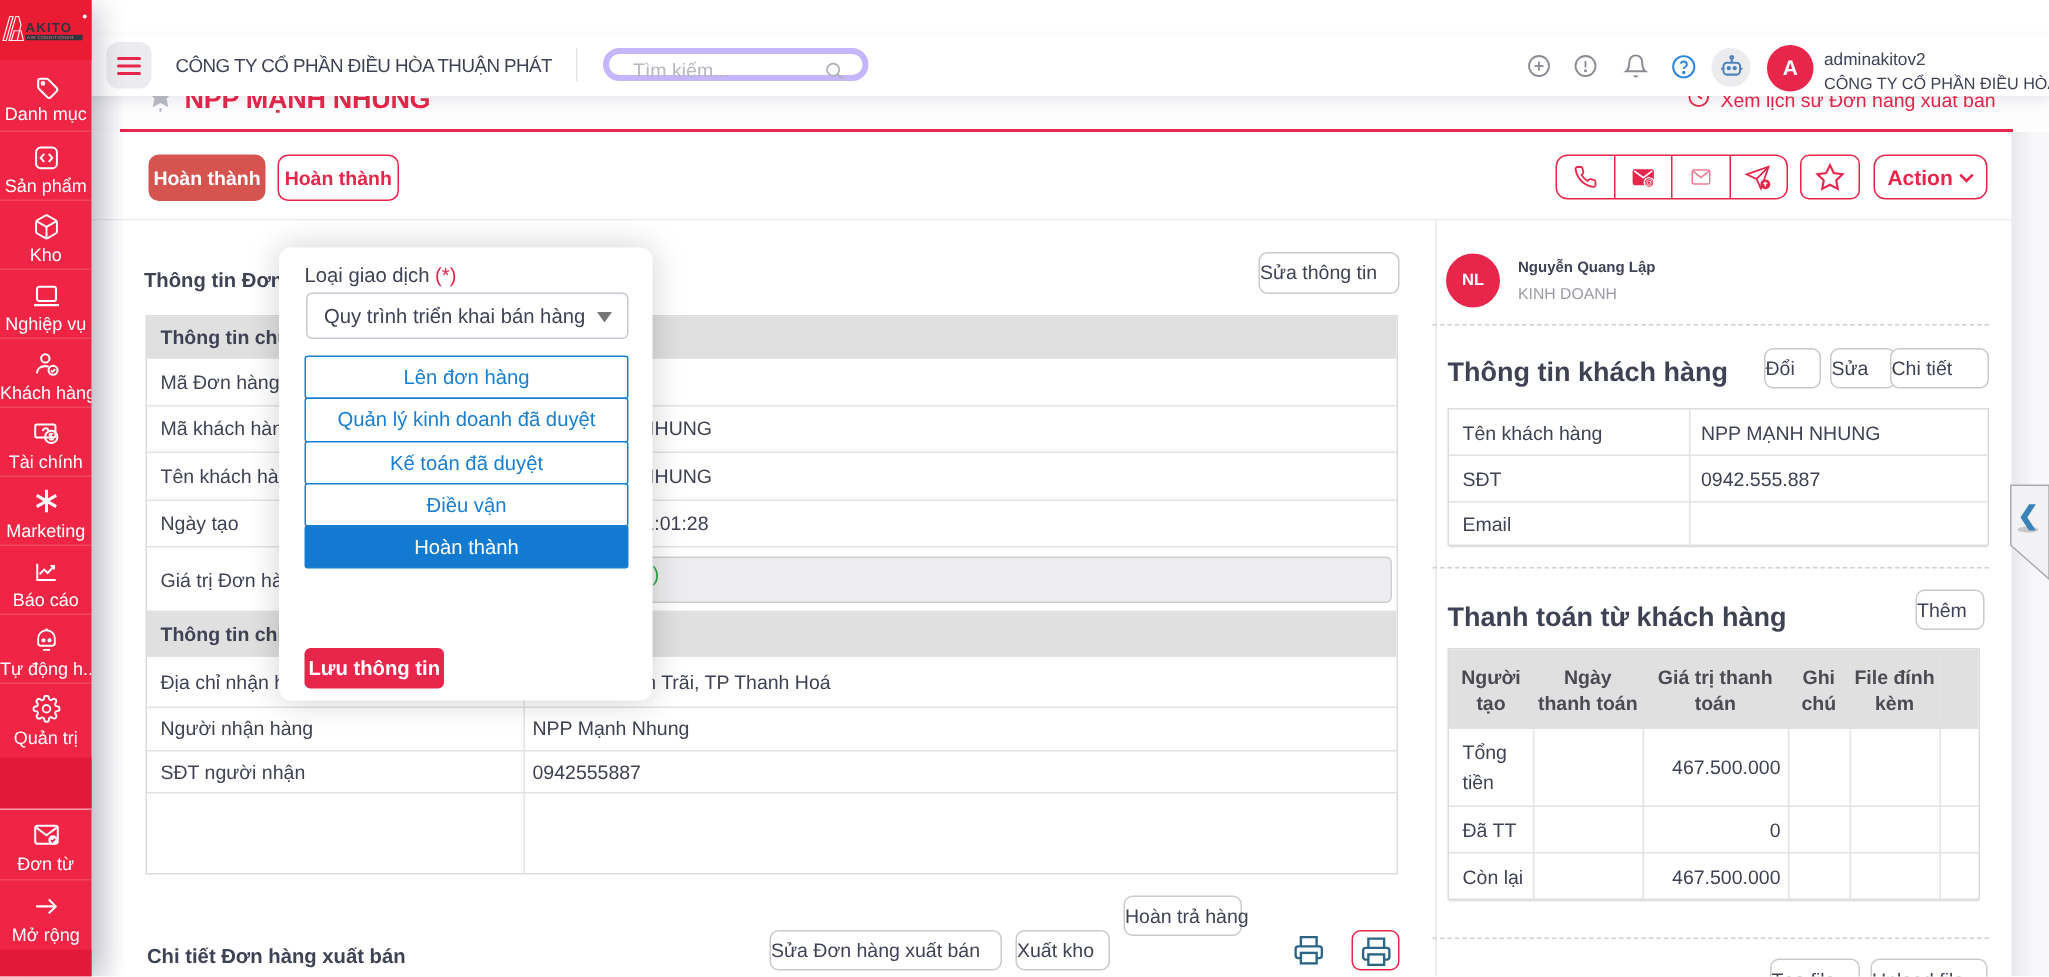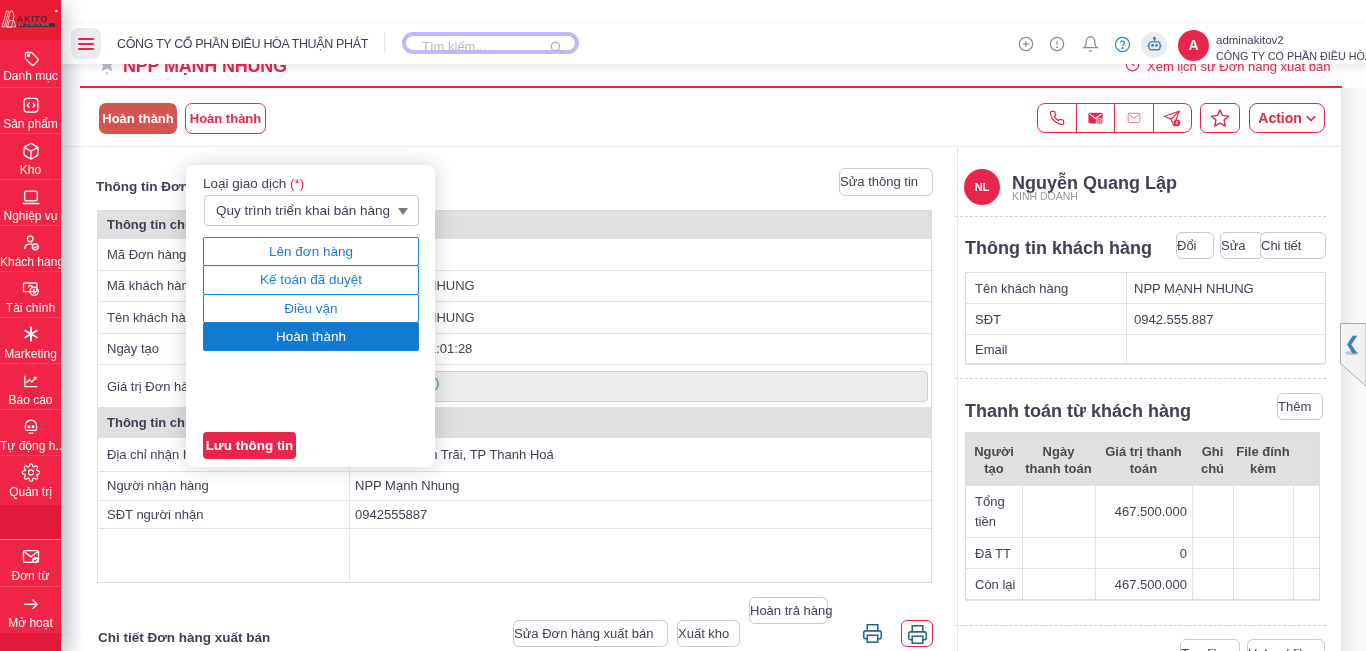--- a/index.html
+++ b/index.html
@@ -219,21 +219,21 @@
           <circle cx="17.5" cy="16.5" r="4" fill="#fff" stroke="none"></circle>
           <polyline points="15.7 16.5 17 17.8 19.3 15.5" stroke="#e8254a" stroke-width="1.5" fill="none"></polyline>
         </svg>
     <div class="lbl" style="top:29px">Đơn từ</div>
   </div>
   <div class="mitem mborder" style="top:586px;height:46px">
     <svg style="top:7.5px" width="18.5" height="18.5" viewBox="0 0 24 24" fill="none" stroke="#fff" stroke-width="1.8">
           <line x1="3" y1="12" x2="20" y2="12"></line>
           <polyline points="14 6 20 12 14 18"></polyline>
         </svg>
-    <div class="lbl" style="top:29px">Mở hoạt</div>
+    <div class="lbl" style="top:29px">Mở rộng</div>
   </div>
 
   <div id="logo">
     <svg class="abs" style="left:0;top:0" width="61" height="40" viewBox="0 0 61 40">
       <g stroke="#fff" stroke-width="0.8" fill="none" opacity="0.9">
         <path d="M2 27L6.5 11h2.2L4.2 27z"></path>
             <path d="M6 27L10.5 11h2l1.5 5.5L11.5 27z"></path>
             <path d="M9.5 20.5h4.5l1.6 6.5H7.5z"></path>
       </g>
       <text x="17" y="21.5" font-size="8.8" font-weight="bold" fill="#33333d" font-family="Liberation Sans" letter-spacing="0.8">AKITO</text>
@@ -362,21 +362,21 @@
 <div class="btn" style="left:901px;top:620px;width:32px;height:27px;border-color:#e8254a">
 <svg class="abs" style="left:5px;top:3px" width="21" height="21" viewBox="0 0 24 24" fill="none" stroke="#2c6486" stroke-width="1.8">
         <polyline points="6 9 6 2 18 2 18 9"></polyline>
         <path d="M6 18H4a2 2 0 0 1-2-2v-5a2 2 0 0 1 2-2h16a2 2 0 0 1 2 2v5a2 2 0 0 1-2 2h-2"></path>
         <rect x="6" y="14" width="12" height="8"></rect>
       </svg>
     </div>
 
 <div class="abs" style="left:957px;top:147px;width:1px;height:504px;background:#e7e7ea"></div>
 <div class="abs" style="left:964px;top:169px;width:36px;height:36px;border-radius:50%;background:#e8254a;color:#fff;font-size:11px;font-weight:bold;text-align:center;line-height:36px">NL</div>
-<div class="abs" style="left:1012px;top:173px;font-size:18px;font-weight:bold;color:#3f4254">Nguyễn Quang Lập</div>
+<div class="abs" style="left:1012px;top:173px;font-size:10px;font-weight:bold;color:#3f4254">Nguyễn Quang Lập</div>
 <div class="abs" style="left:1012px;top:190px;font-size:10.5px;color:#9a9aa4">KINH DOANH</div>
 <div class="dash" style="left:955px;top:216px;width:371px"></div>
 
 <div class="bold14" style="left:965px;top:238px">Thông tin khách hàng</div>
 <div class="btn" style="left:1176px;top:232px;width:38px;height:27px;line-height:25px">Đổi</div>
 <div class="btn" style="left:1220px;top:232px;width:44px;height:27px;line-height:25px">Sửa</div>
 <div class="btn" style="left:1260px;top:232px;width:66px;height:27px;line-height:25px">Chi tiết</div>
 
 <div class="tbl" style="left:965px;top:272px;width:361px;height:92px">
   <div class="trow" style="top:0;height:31px">
@@ -437,20 +437,21 @@
 
 <div id="popup">
   <div class="plbl">Loại giao dịch <span style="color:#e8254a">(*)</span></div>
   <div id="pselect">Quy trình triển khai bán hàng
     <svg class="abs" style="right:10px;top:12px" width="10" height="7" viewBox="0 0 10 7">
           <polygon points="0,0 10,0 5,7" fill="#777"></polygon>
         </svg>
   </div>
   <div id="plist">
     <div class="pitem">Lên đơn hàng</div>
+    <div class="pitem">Quản lý kinh doanh đã duyệt</div>
     <div class="pitem">Kế toán đã duyệt</div>
     <div class="pitem">Điều vận</div>
     <div class="pitem sel">Hoàn thành</div>
   </div>
   <div id="psave">Lưu thông tin</div>
 </div>
 
 </div>
 
 </body></html>

